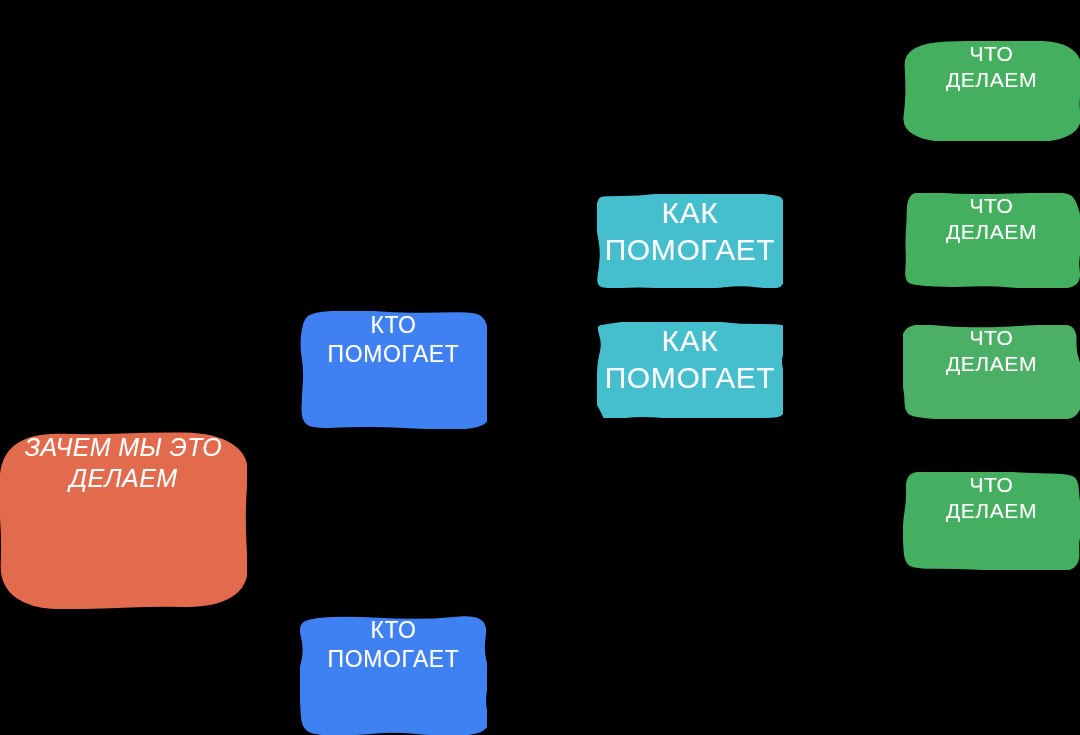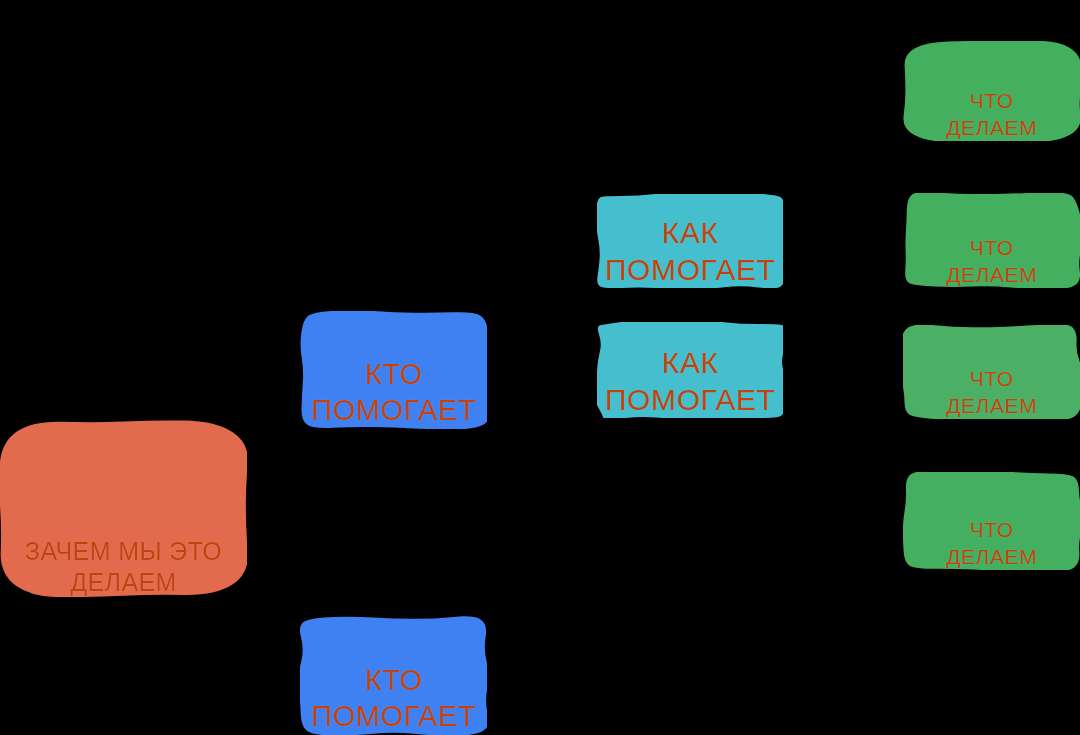--- a/index.html
+++ b/index.html
@@ -22,23 +22,23 @@
     overflow: hidden;
   }
 
   
   .card {
     position: absolute;
     box-sizing: border-box;
     display: flex;
     flex-direction: column;
     align-items: center;
-    justify-content: flex-end;
+    justify-content: flex-start;
     text-align: center;
-    color: #c2410c;
+    color: #ffffff;
     letter-spacing: 0.6px;
     line-height: 1.14;
     text-transform: uppercase;
     -webkit-font-smoothing: antialiased;
   }
 
   
   .card .blob {
     position: absolute;
     inset: 0;
@@ -55,29 +55,29 @@
     z-index: 1;
     padding: 0 6px;
     white-space: pre-line;
     font-weight: 400;
     font-stretch: condensed;
     text-shadow: 0 0 1px rgba(255,255,255,0.35);
   }
 
   
   .card.c-root  .label { font-size: 25px; line-height: 1.22; letter-spacing: 0.4px; }
-  .card.c-who   .label { font-size: 29px; line-height: 1.24; }
+  .card.c-who   .label { font-size: 23px; line-height: 1.24; }
   .card.c-how   .label { font-size: 30px; line-height: 1.24; }
   .card.c-what  .label { font-size: 21px; line-height: 1.26; }
 </style>
 </head>
 <body>
 
 <div id="canvas">
-    <div class="card c-root" style="left: 0px; top: 420px; width: 247px; height: 177px;">
+    <div class="card c-root" style="left: 0px; top: 432px; width: 247px; height: 177px; font-style: italic;">
       <div class="blob">
         <svg viewBox="0 0 100 100" preserveAspectRatio="none" aria-hidden="true">
           <path d="M 6.68 6.70 Q 13.00 0.40 25.33 0.97 Q 37.67 1.54 50.00 0.82 Q 62.33 0.09 74.67 0.34 Q 87.00 0.59 94.06 6.79 Q 101.12 13.00 100.29 25.33 Q 99.46 37.67 99.54 50.00 Q 99.62 62.33 100.28 74.67 Q 100.94 87.00 93.97 93.06 Q 87.00 99.11 74.67 98.81 Q 62.33 98.50 50.00 99.28 Q 37.67 100.07 25.33 100.12 Q 13.00 100.16 6.46 93.58 Q -0.08 87.00 0.28 74.67 Q 0.65 62.33 0.06 50.00 Q -0.53 37.67 -0.09 25.33 Q 0.35 13.00 6.68 6.70 Z" fill="#E26A4D"></path>
         </svg>
       </div>
       <div class="label">ЗАЧЕМ МЫ ЭТО
 ДЕЛАЕМ</div>
     </div>
     <div class="card c-who" style="left: 300px; top: 311px; width: 187px; height: 118px;">
       <div class="blob">

